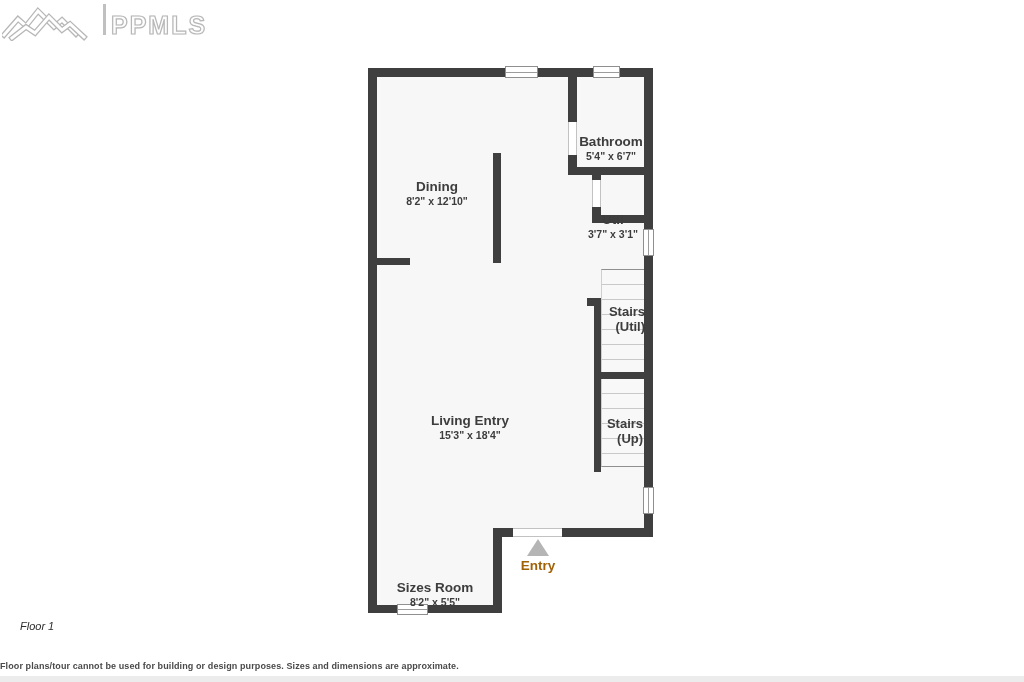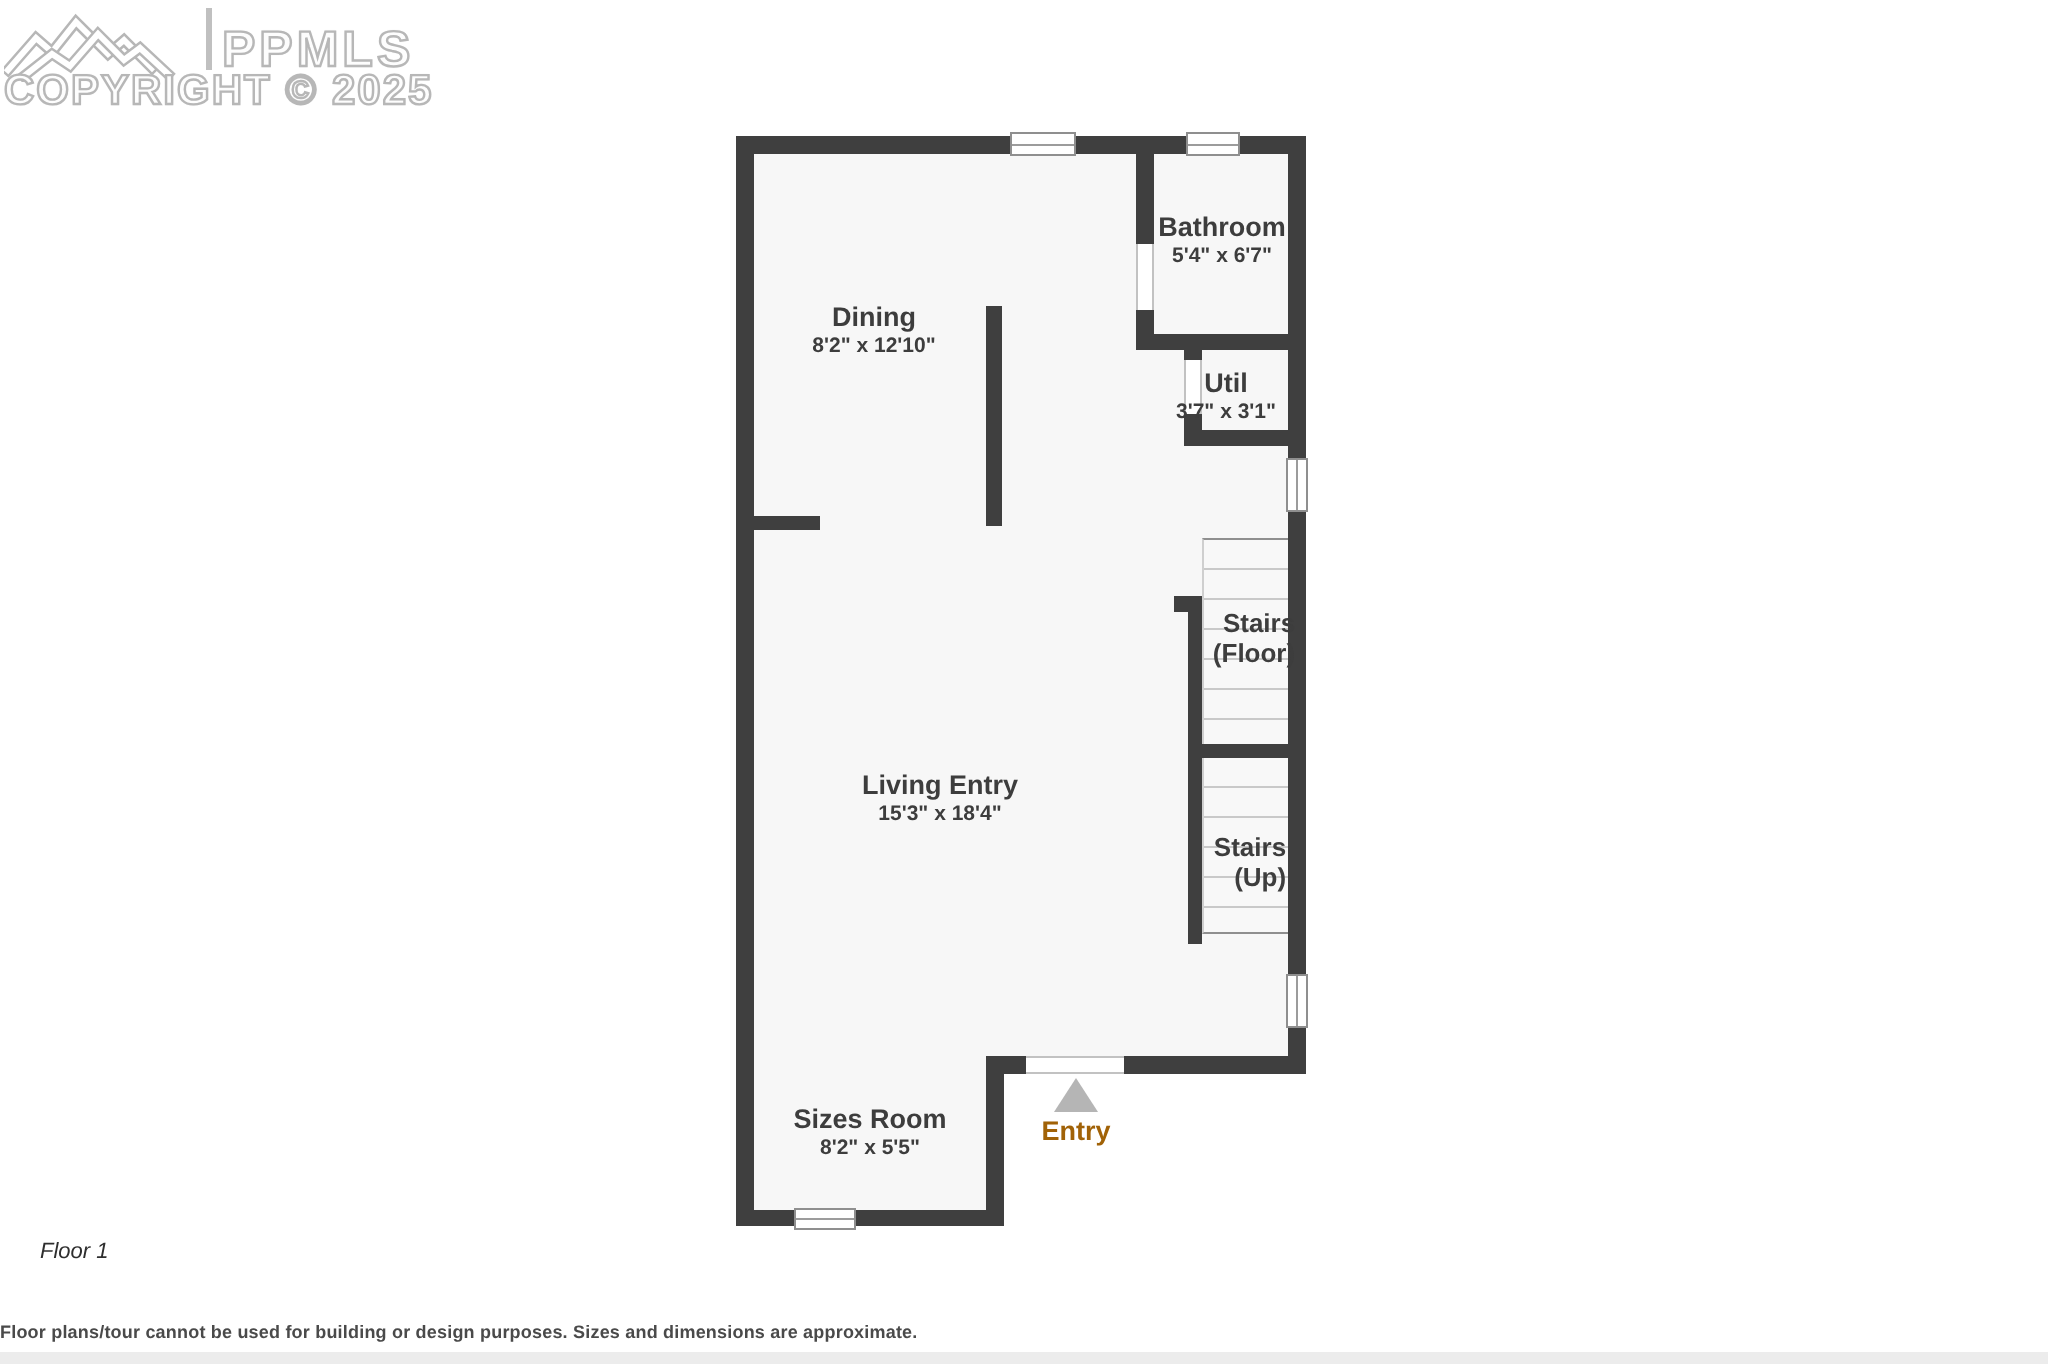--- a/index.html
+++ b/index.html
@@ -30,21 +30,21 @@
   .window-v{position:absolute;background:#fff;border:1px solid #8f8f8f;box-sizing:border-box;
     background-image:linear-gradient(#9c9c9c,#9c9c9c);background-size:1px 100%;background-position:center;background-repeat:no-repeat;}
   .stairs-region{position:absolute;box-sizing:border-box;
     background-color:#f8f8f8;
     background-image:repeating-linear-gradient(to bottom,#f8f8f8 0 14px,#c9c9c9 14px 15px);
     border-left:1px solid #cfcfcf;}
   .stairs-down-region{border-top:1px solid #8f8f8f;}
   .stairs-up-region{border-bottom:1px solid #8f8f8f;}
   
   .room-label{position:absolute;transform:translateX(-50%);text-align:center;white-space:nowrap;color:#3d3d3d;}
-  .room-name{font-size:13.5px;font-weight:700;line-height:14px;}
+  .room-name{font-size:13.5px;font-weight:700;line-height:14px;margin-top:28px;}
   .room-dims{font-size:10.5px;font-weight:700;line-height:13px;margin-top:1px;}
   .stairs-label{position:absolute;transform:translateX(-50%);text-align:right;white-space:nowrap;
     color:#3d3d3d;font-size:13px;font-weight:700;line-height:15px;}
   .entry-label{position:absolute;transform:translateX(-50%);color:#a16207;font-size:13.5px;font-weight:700;white-space:nowrap;}
   .entry-arrow{position:absolute;width:0;height:0;
     border-left:11px solid transparent;border-right:11px solid transparent;border-bottom:17px solid #b5b5b5;}
   
   .floor-label{position:absolute;left:20px;top:620px;font-size:11px;color:#2e2e2e;font-style:italic;}
   .disclaimer{position:absolute;left:0;top:661px;width:1024px;text-align:left;
     font-size:9px;font-weight:700;color:#4a4a4a;letter-spacing:0.1px;}
@@ -57,21 +57,20 @@
   <svg class="abs" style="left:2px;top:5px;" width="98" height="36" viewBox="0 0 98 36">
     <g fill="none" stroke-linejoin="miter" stroke-linecap="square">
       <path d="M2 30 L16 14 L24 21 L36 6 L52 22 L60 15 L74 29" stroke="#b7b7b7" stroke-width="5.5"></path>
       <path d="M2 30 L16 14 L24 21 L36 6 L52 22 L60 15 L74 29" stroke="#ffffff" stroke-width="3"></path>
       <path d="M10 33 L24 22 L33 28 L47 12 L60 25 L68 19 L82 32" stroke="#b7b7b7" stroke-width="5.5"></path>
       <path d="M10 33 L24 22 L33 28 L47 12 L60 25 L68 19 L82 32" stroke="#ffffff" stroke-width="3"></path>
     </g>
   </svg>
   <div class="wm-bar"></div>
   <div class="wm-text wm-brand">PPMLS</div>
-  <div class="wm-text wm-copy">COPYRIGHT © 2025</div>
 </div>
 
 <div>
 
   <div class="floor" style="left:377px;top:77px;width:267px;height:451px;"></div>
   <div class="floor" style="left:377px;top:528px;width:116px;height:77px;"></div>
 
   <div class="stairs-region stairs-down-region" style="left:601px;top:269px;width:43px;height:104px;"></div>
   <div class="stairs-region stairs-up-region" style="left:601px;top:379px;width:43px;height:88px;"></div>
 
@@ -123,21 +122,21 @@
     <div class="room-name">Living Entry</div>
     <div class="room-dims">15'3" x 18'4"</div>
   </div>
   <div class="room-label" style="left:435px;top:553px;">
     <div class="room-name">Sizes Room</div>
     <div class="room-dims">8'2" x 5'5"</div>
   </div>
 
   <div class="stairs-label" style="left:627px;top:304px;">
     <div>Stairs</div>
-    <div>(Floor)</div>
+    <div>(Util)</div>
   </div>
   <div class="stairs-label" style="left:625px;top:416px;">
     <div>Stairs</div>
     <div>(Up)</div>
   </div>
 
   <div class="entry-label" style="left:538px;top:558px;">Entry</div>
 </div>
 
 <div class="floor-label">Floor 1</div>

